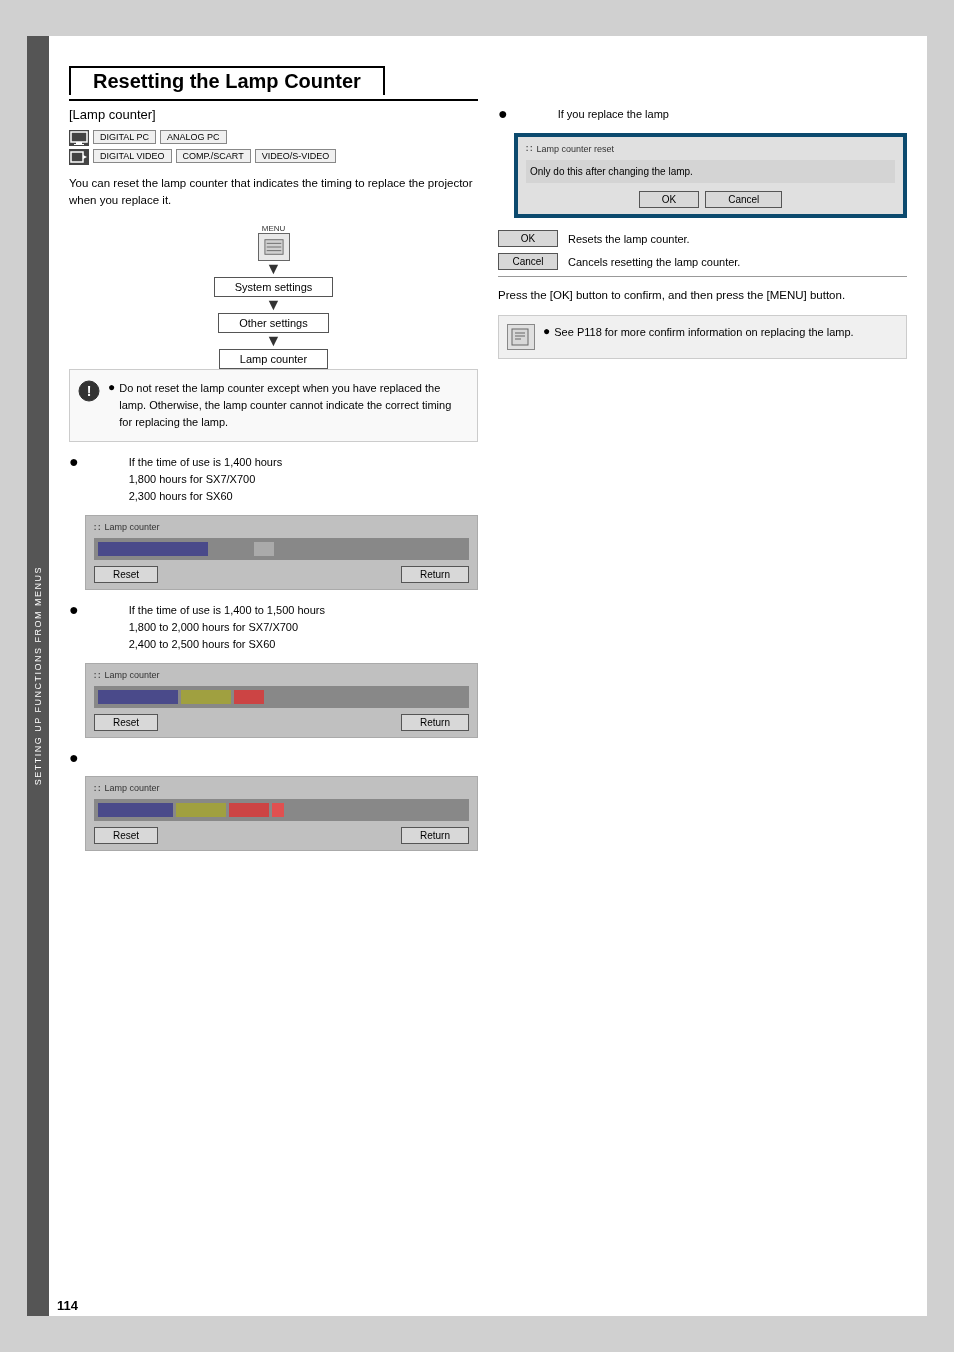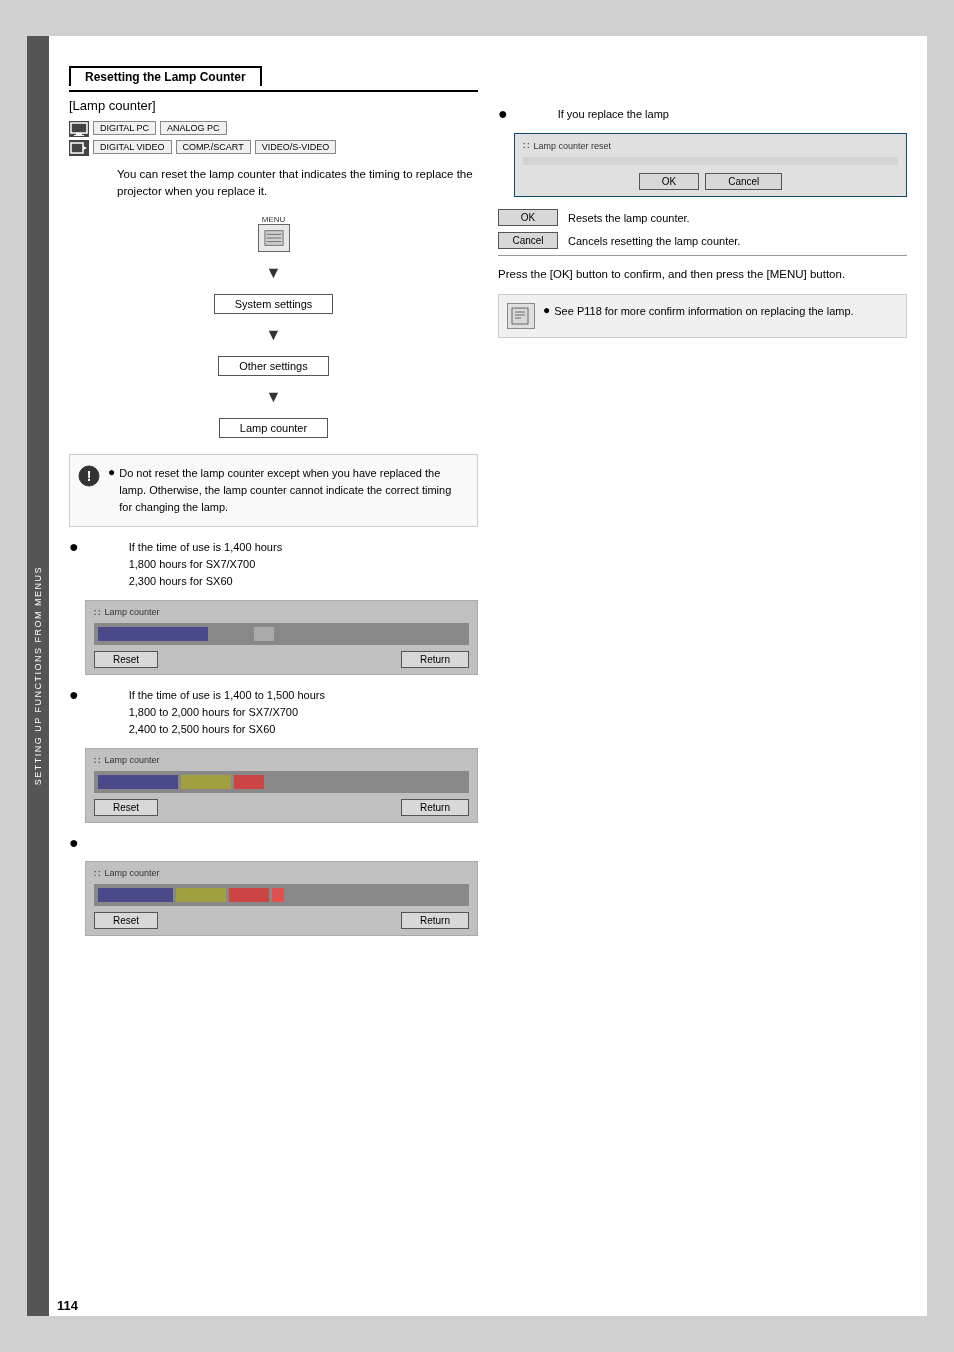--- a/index.html
+++ b/index.html
@@ -58,22 +58,22 @@
       padding-bottom: 4px;
       margin-bottom: 6px;
       display: flex;
       align-items: flex-end;
       gap: 10px;
     }
     .section-title-tab {
       background: white;
       border: 2px solid #000;
       border-bottom: none;
-      padding: 2px 14px;
-      font-size: 12px;
+      padding: 2px 22px;
+      font-size: 20px;
     }
     .lamp-counter-label {
       font-size: 13px;
       margin-bottom: 8px;
     }
     
     .input-sources {
       display: flex;
       flex-direction: column;
       gap: 3px;
@@ -97,29 +97,27 @@
       border: 1px solid #888;
       padding: 1px 6px;
       font-size: 9px;
       background: #f0f0f0;
     }
     
     .desc-text {
       font-size: 11.5px;
       line-height: 1.5;
       margin-bottom: 14px;
-      margin-left: 48px;
     }
     
     .flow-diagram {
       display: flex;
       flex-direction: column;
       align-items: center;
-      margin-bottom: 16px;
-      gap: 13px;
+      gap: 0;
     }
     .menu-icon-box {
       display: flex;
       flex-direction: column;
       align-items: center;
       gap: 0px;
     }
     .menu-label-small {
       font-size: 8px;
       color: #333;
@@ -236,21 +234,21 @@
       left: 30px;
       font-size: 13px;
       font-weight: bold;
     }
     .right-bullet {
       display: flex;
       gap: 6px;
       margin-bottom: 10px;
     }
     .lamp-counter-reset-box {
-      border: 1px solid #0c4a6e;
+      border: 4px solid #0c4a6e;
       background: #e0e0e0;
       padding: 6px 8px;
       margin-bottom: 12px;
       margin-left: 16px;
     }
     .reset-box-title {
       font-size: 9px;
       color: #333;
       margin-bottom: 6px;
       display: flex;
@@ -401,21 +399,21 @@
       <div class="warning-box">
         <div class="warning-icon">
           <svg width="22" height="22" viewBox="0 0 22 22">
             <circle cx="11" cy="11" r="10" fill="#333" stroke="#333" stroke-width="1"></circle>
             <text x="11" y="16" text-anchor="middle" fill="white" font-size="14" font-weight="bold">!</text>
           </svg>
         </div>
         <div style="display:flex;flex-direction:column;gap:2px;">
           <div style="display:flex;gap:4px;align-items:flex-start;">
             <span style="font-size:12px;flex-shrink:0;">●</span>
-            <span class="warning-text">Do not reset the lamp counter except when you have replaced the lamp. Otherwise, the lamp counter cannot indicate the correct timing for changing the lamp.</span>
+            <span class="warning-text">Do not reset the lamp counter except when you have replaced the lamp. Otherwise, the lamp counter cannot indicate the correct timing for replacing the lamp.</span>
           </div>
         </div>
       </div>
 
       <div class="bullet-item">
         <span class="bullet-dot">●</span>
         <span class="bullet-text">If the time of use is 1,400 hours<br>1,800 hours for SX7/X700<br>2,300 hours for SX60</span>
       </div>
 
       <div class="lamp-ui-box">
@@ -474,20 +472,21 @@
       <div style="height: 40px;"></div>
 
       <div class="right-bullet">
         <span class="bullet-dot">●</span>
         <span class="bullet-text">If you replace the lamp</span>
       </div>
 
       <div class="lamp-counter-reset-box">
         <div class="reset-box-title">Lamp counter reset</div>
         <div class="reset-box-message">
+          <div>Only do this after changing the lamp.</div>
         </div>
         <div class="reset-box-buttons">
           <button class="reset-btn">OK</button>
           <button class="reset-btn">Cancel</button>
         </div>
       </div>
 
       <div class="ok-cancel-row">
         <div class="ok-cancel-label-box">OK</div>
         <span class="ok-cancel-desc">Resets the lamp counter.</span>

